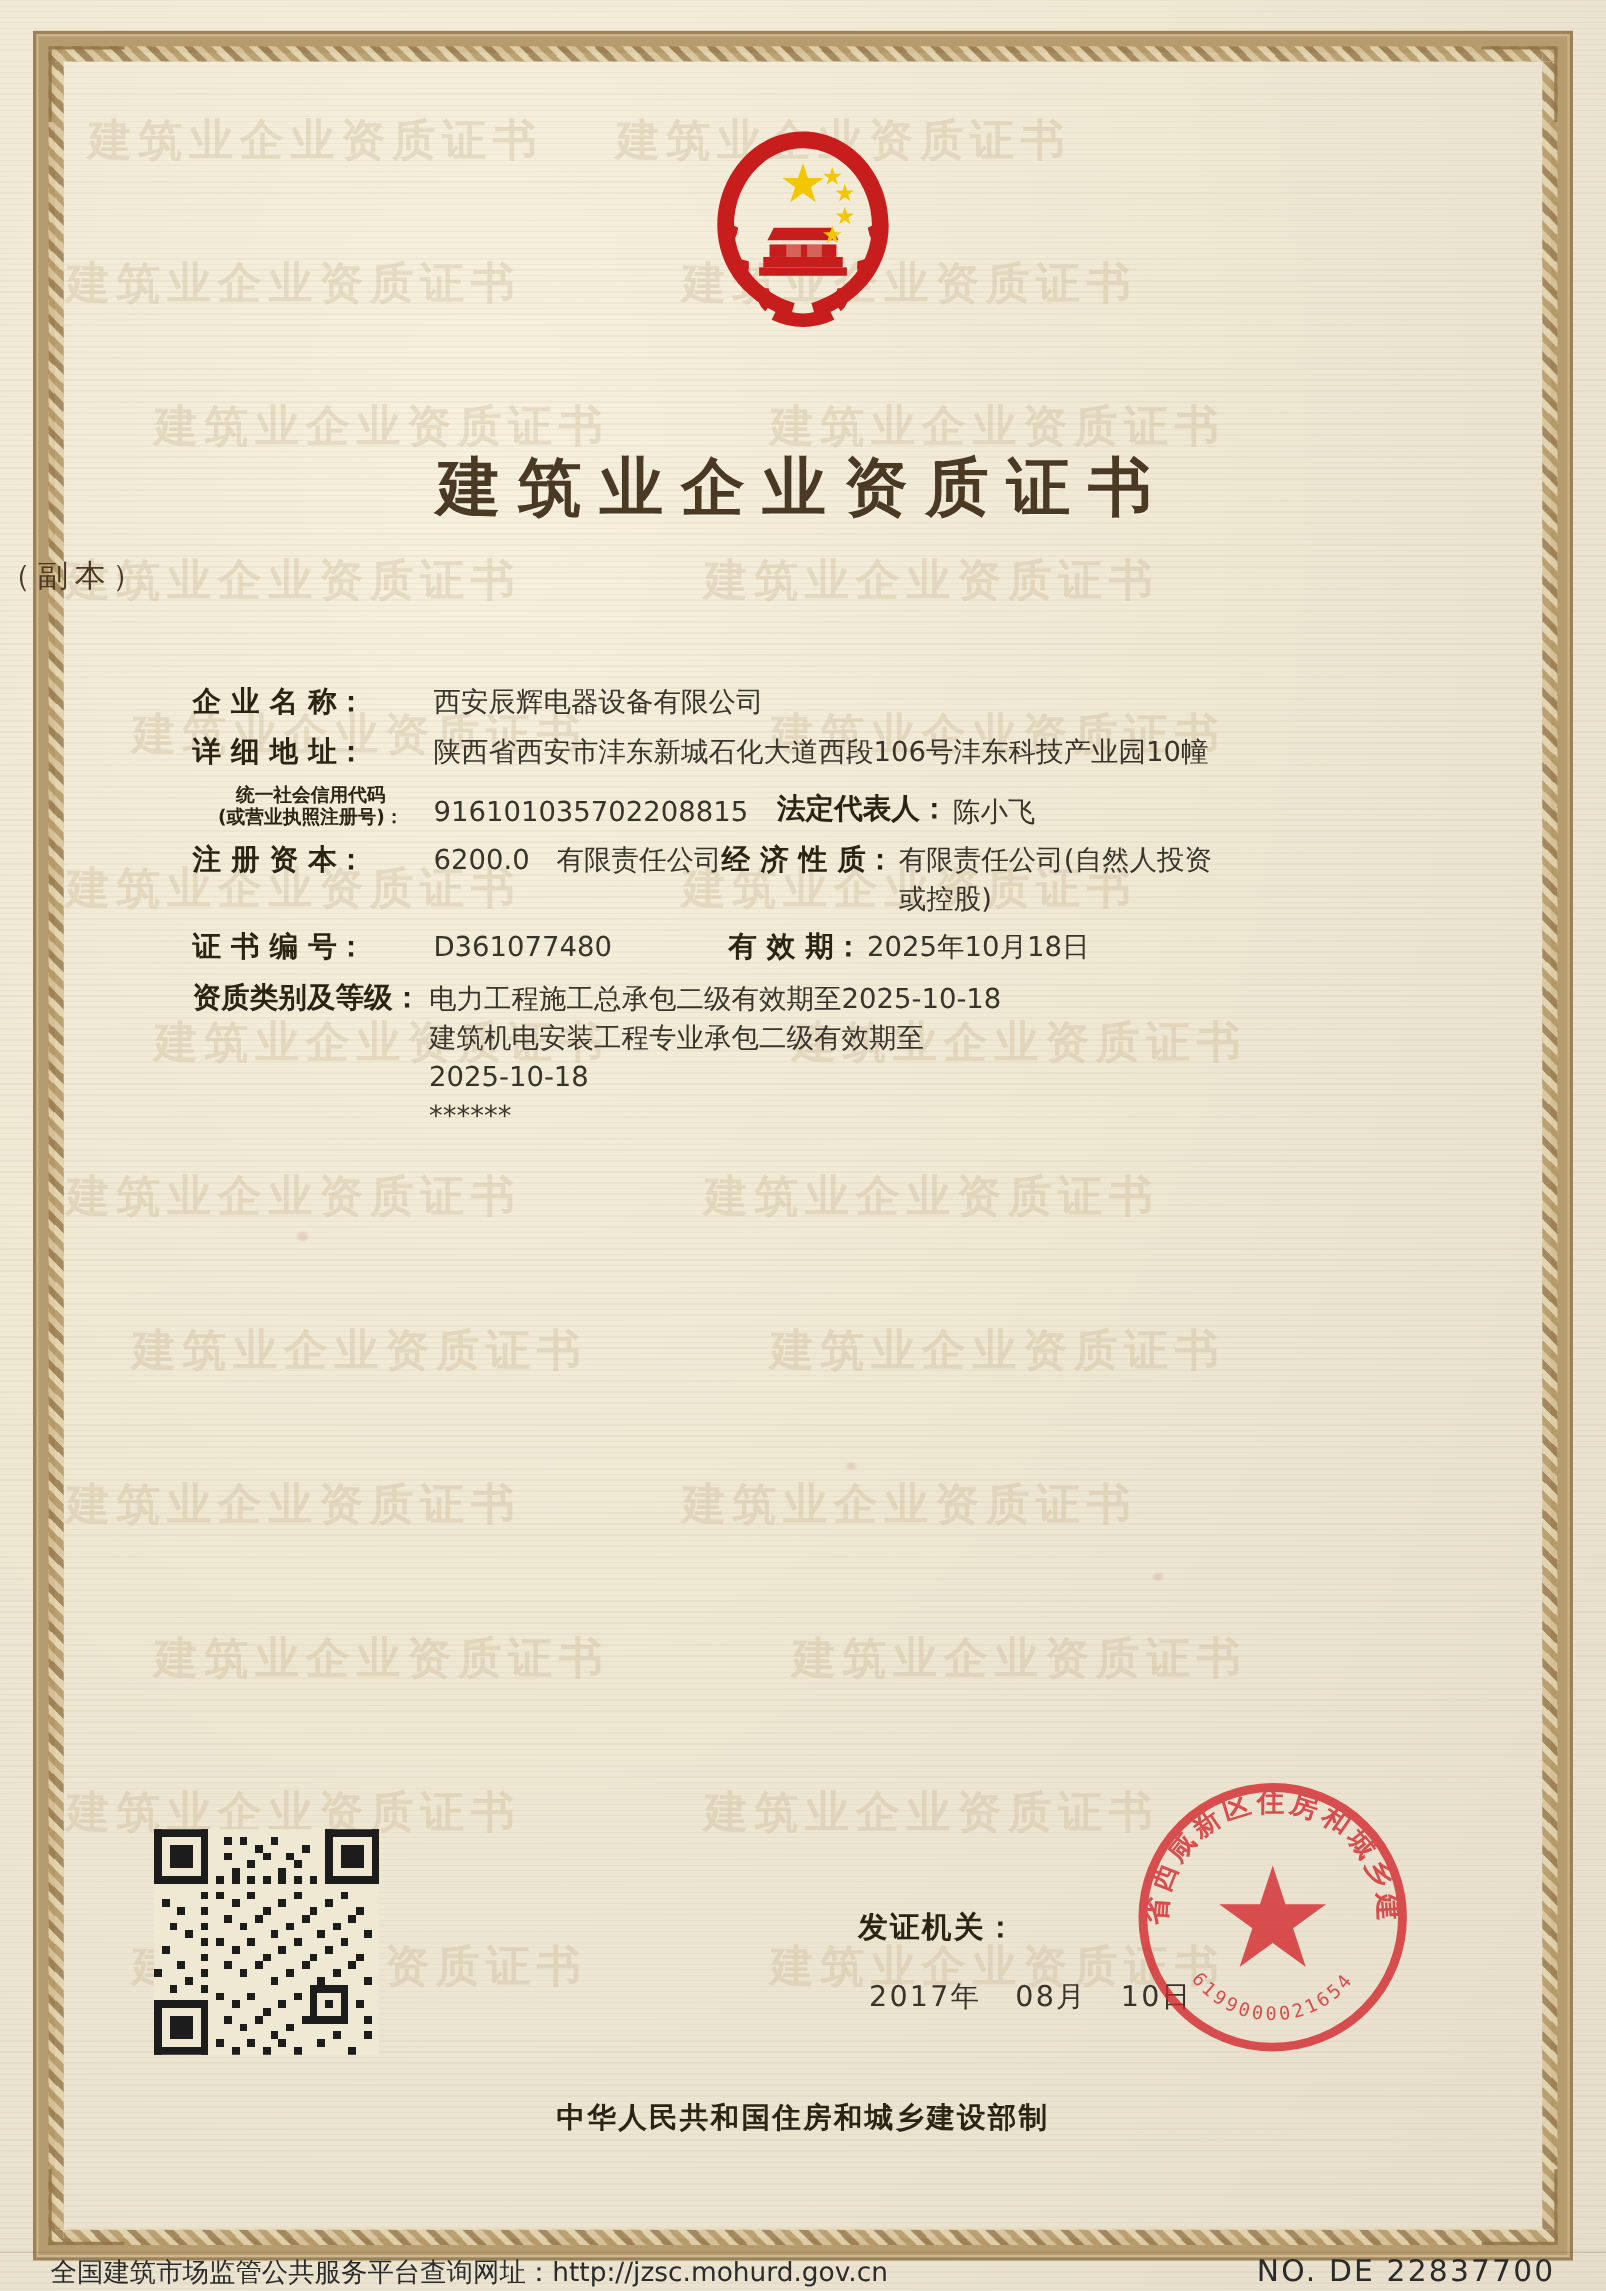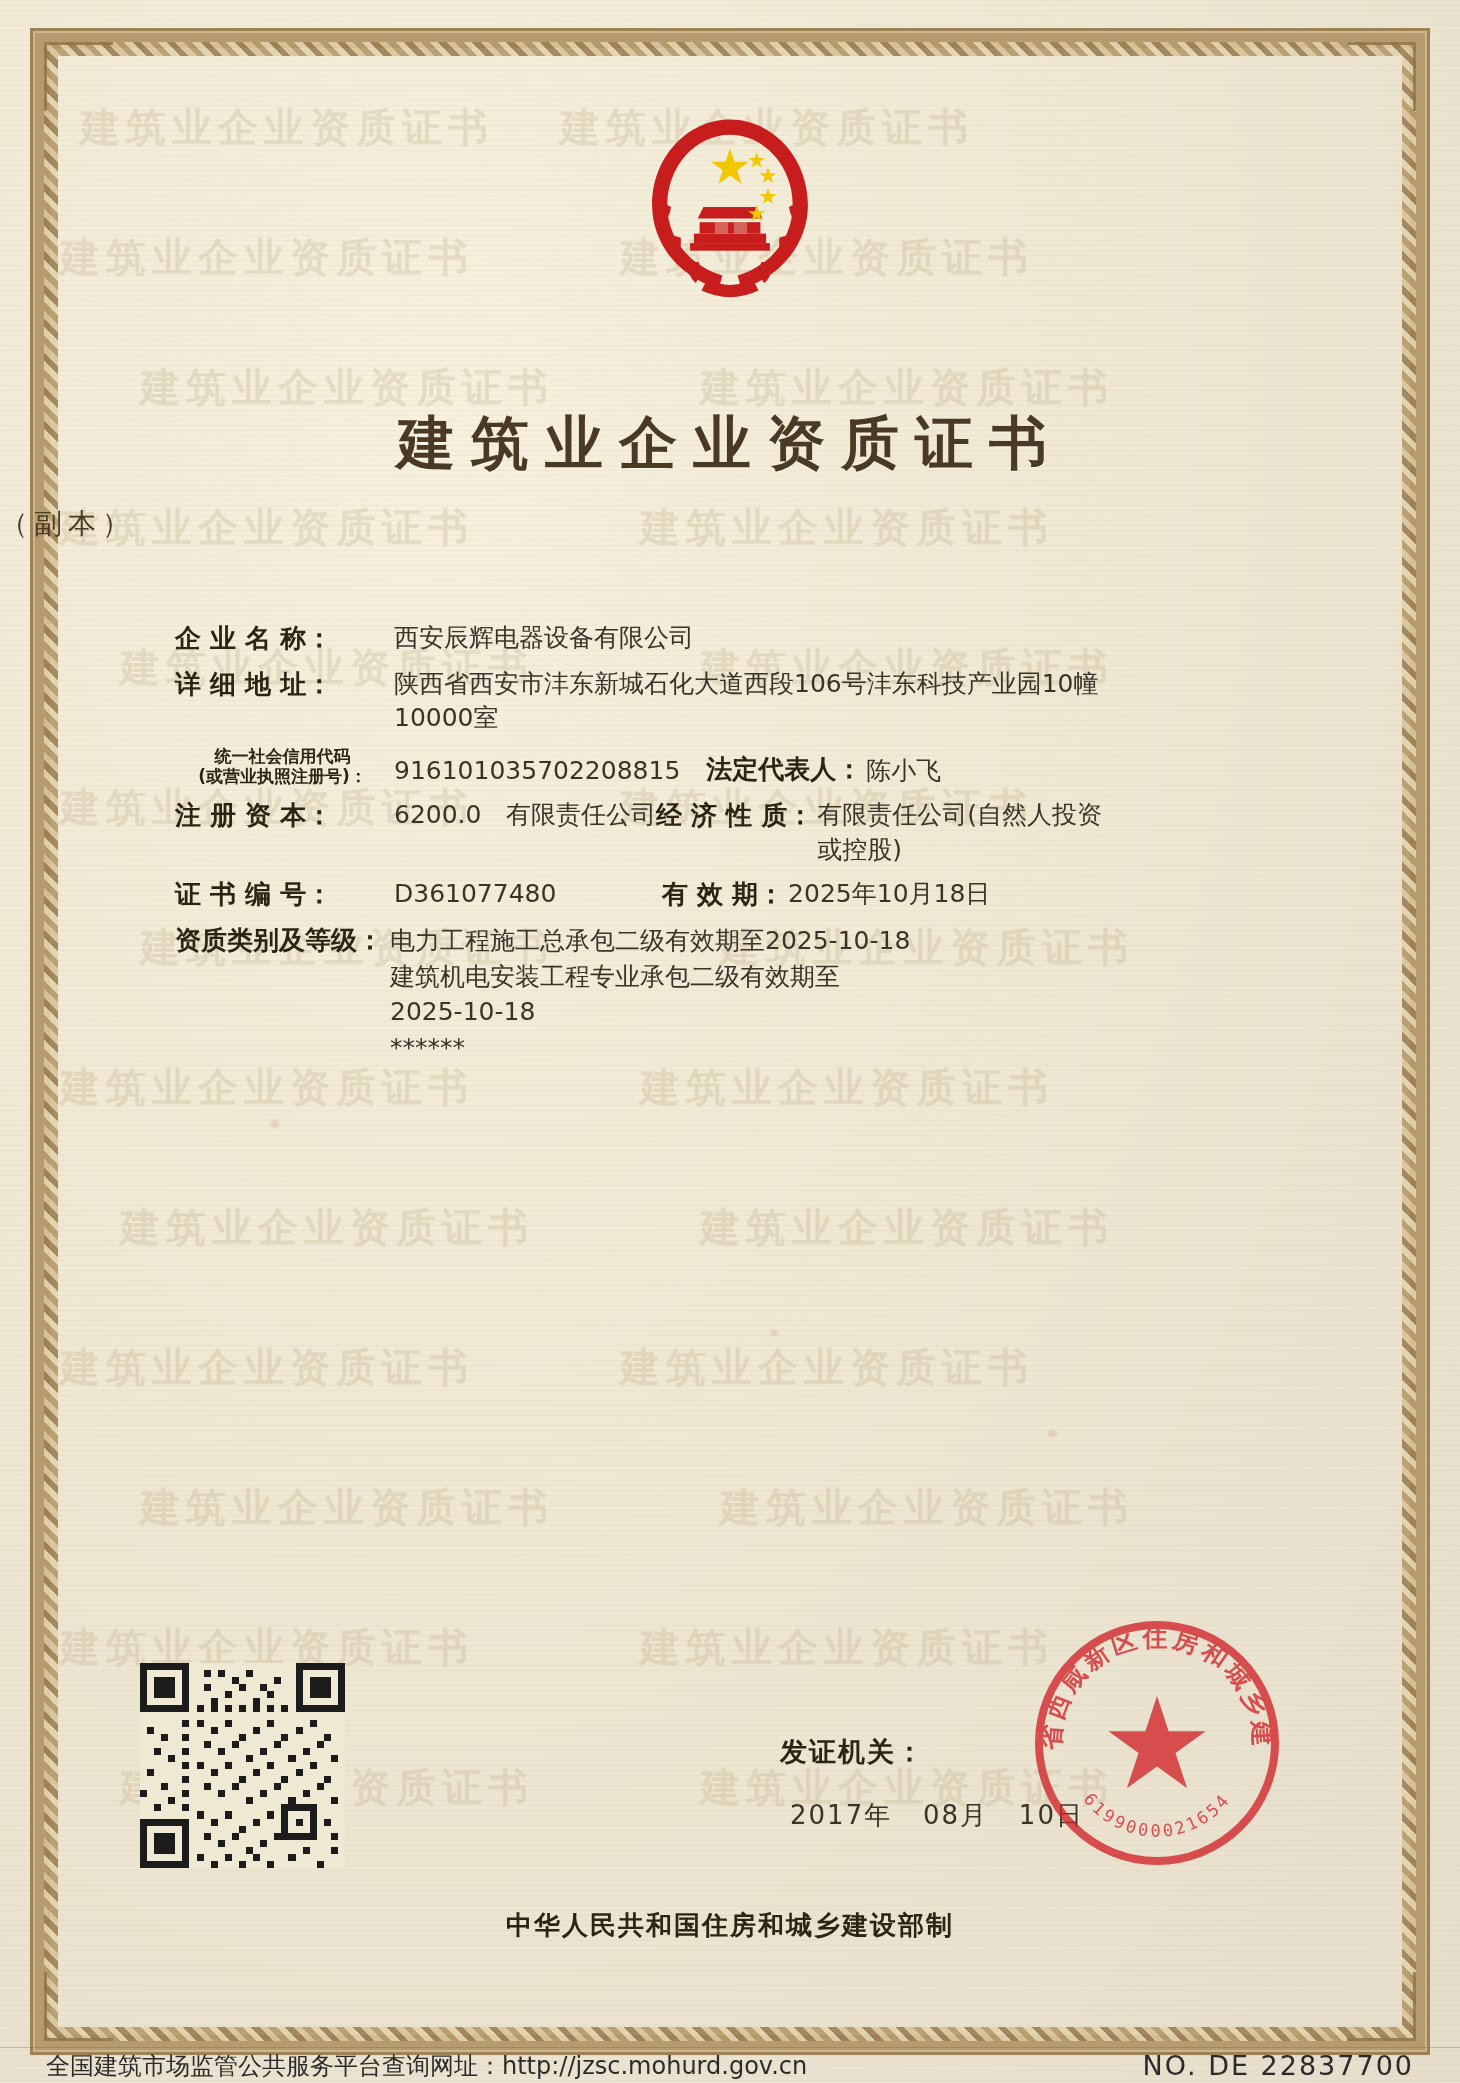--- a/index.html
+++ b/index.html
@@ -255,21 +255,20 @@
 
     <div class="row">
       <div class="lbl lbl-w">企 业 名 称：</div>
       <div class="val">西安辰辉电器设备有限公司</div>
     </div>
 
     <div class="row">
       <div class="lbl lbl-w">详 细 地 址：</div>
       <div>
         <div class="val">陕西省西安市沣东新城石化大道西段106号沣东科技产业园10幢</div>
-        <div class="val">10000室</div>
       </div>
     </div>
 
     <div class="row">
       <div class="label-two-line">
         <div>统一社会信用代码</div>
         <div>(或营业执照注册号)：</div>
       </div>
       <div class="val" style="padding-top:8px;">916101035702208815</div>
       <div class="lbl" style="padding-top:6px;padding-left:26px;">法定代表人：</div>

